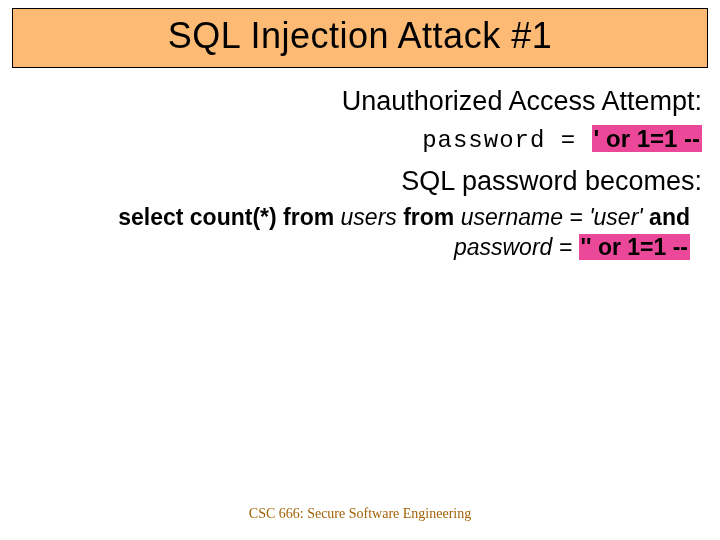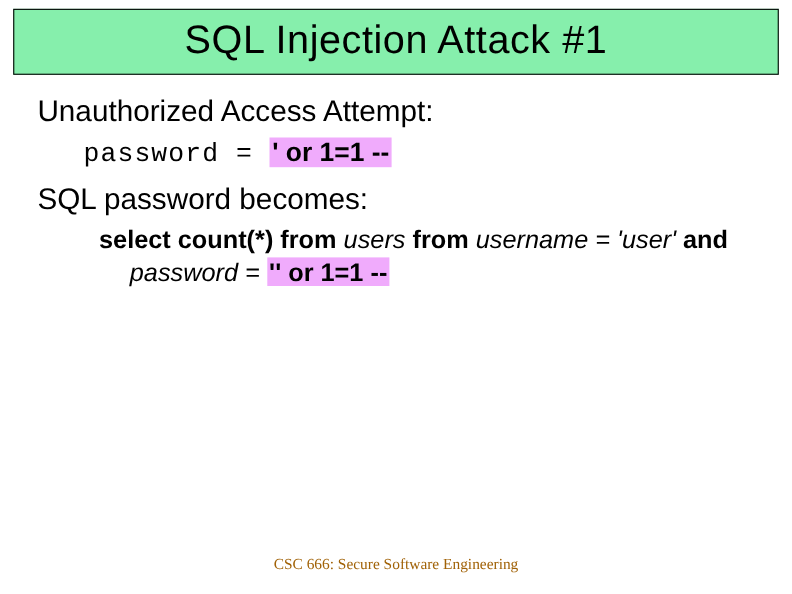--- a/index.html
+++ b/index.html
@@ -7,50 +7,51 @@
     width: 720px;
     height: 540px;
     background: #ffffff;
     font-family: Arial, Helvetica, sans-serif;
     position: relative;
     overflow: hidden;
   }
   .title-box {
     margin: 8px 12px 0 12px;
     border: 1px solid #000;
-    background: #86efac;
+    background: #fdba74;
     padding: 6px 0 10px 0;
     text-align: center;
   }
   .title-box h1 {
     font-size: 36px;
     font-weight: 400;
     letter-spacing: 0.5px;
     color: #000;
   }
   .content {
-    padding: 18px 44px 0 34px;
+    padding: 18px 18px 0 34px;
+    text-align: right;
   }
   .lead {
     font-size: 27px;
     font-weight: 400;
     color: #000;
     margin-bottom: 6px;
   }
   .pwline {
     font-size: 24px;
     margin: 2px 0 10px 42px;
     line-height: 1.3;
   }
   .mono {
     font-family: "Courier New", Courier, monospace;
     letter-spacing: 1px;
   }
   .hl {
-    background: #f0abfc;
+    background: #ec4899;
     padding: 0 2px;
   }
   .sql-block {
     margin: 2px 0 0 56px;
     font-size: 23px;
     line-height: 1.28;
     color: #000;
     max-width: 600px;
   }
   .sql-stmt { text-indent: -28px; padding-left: 28px; }

